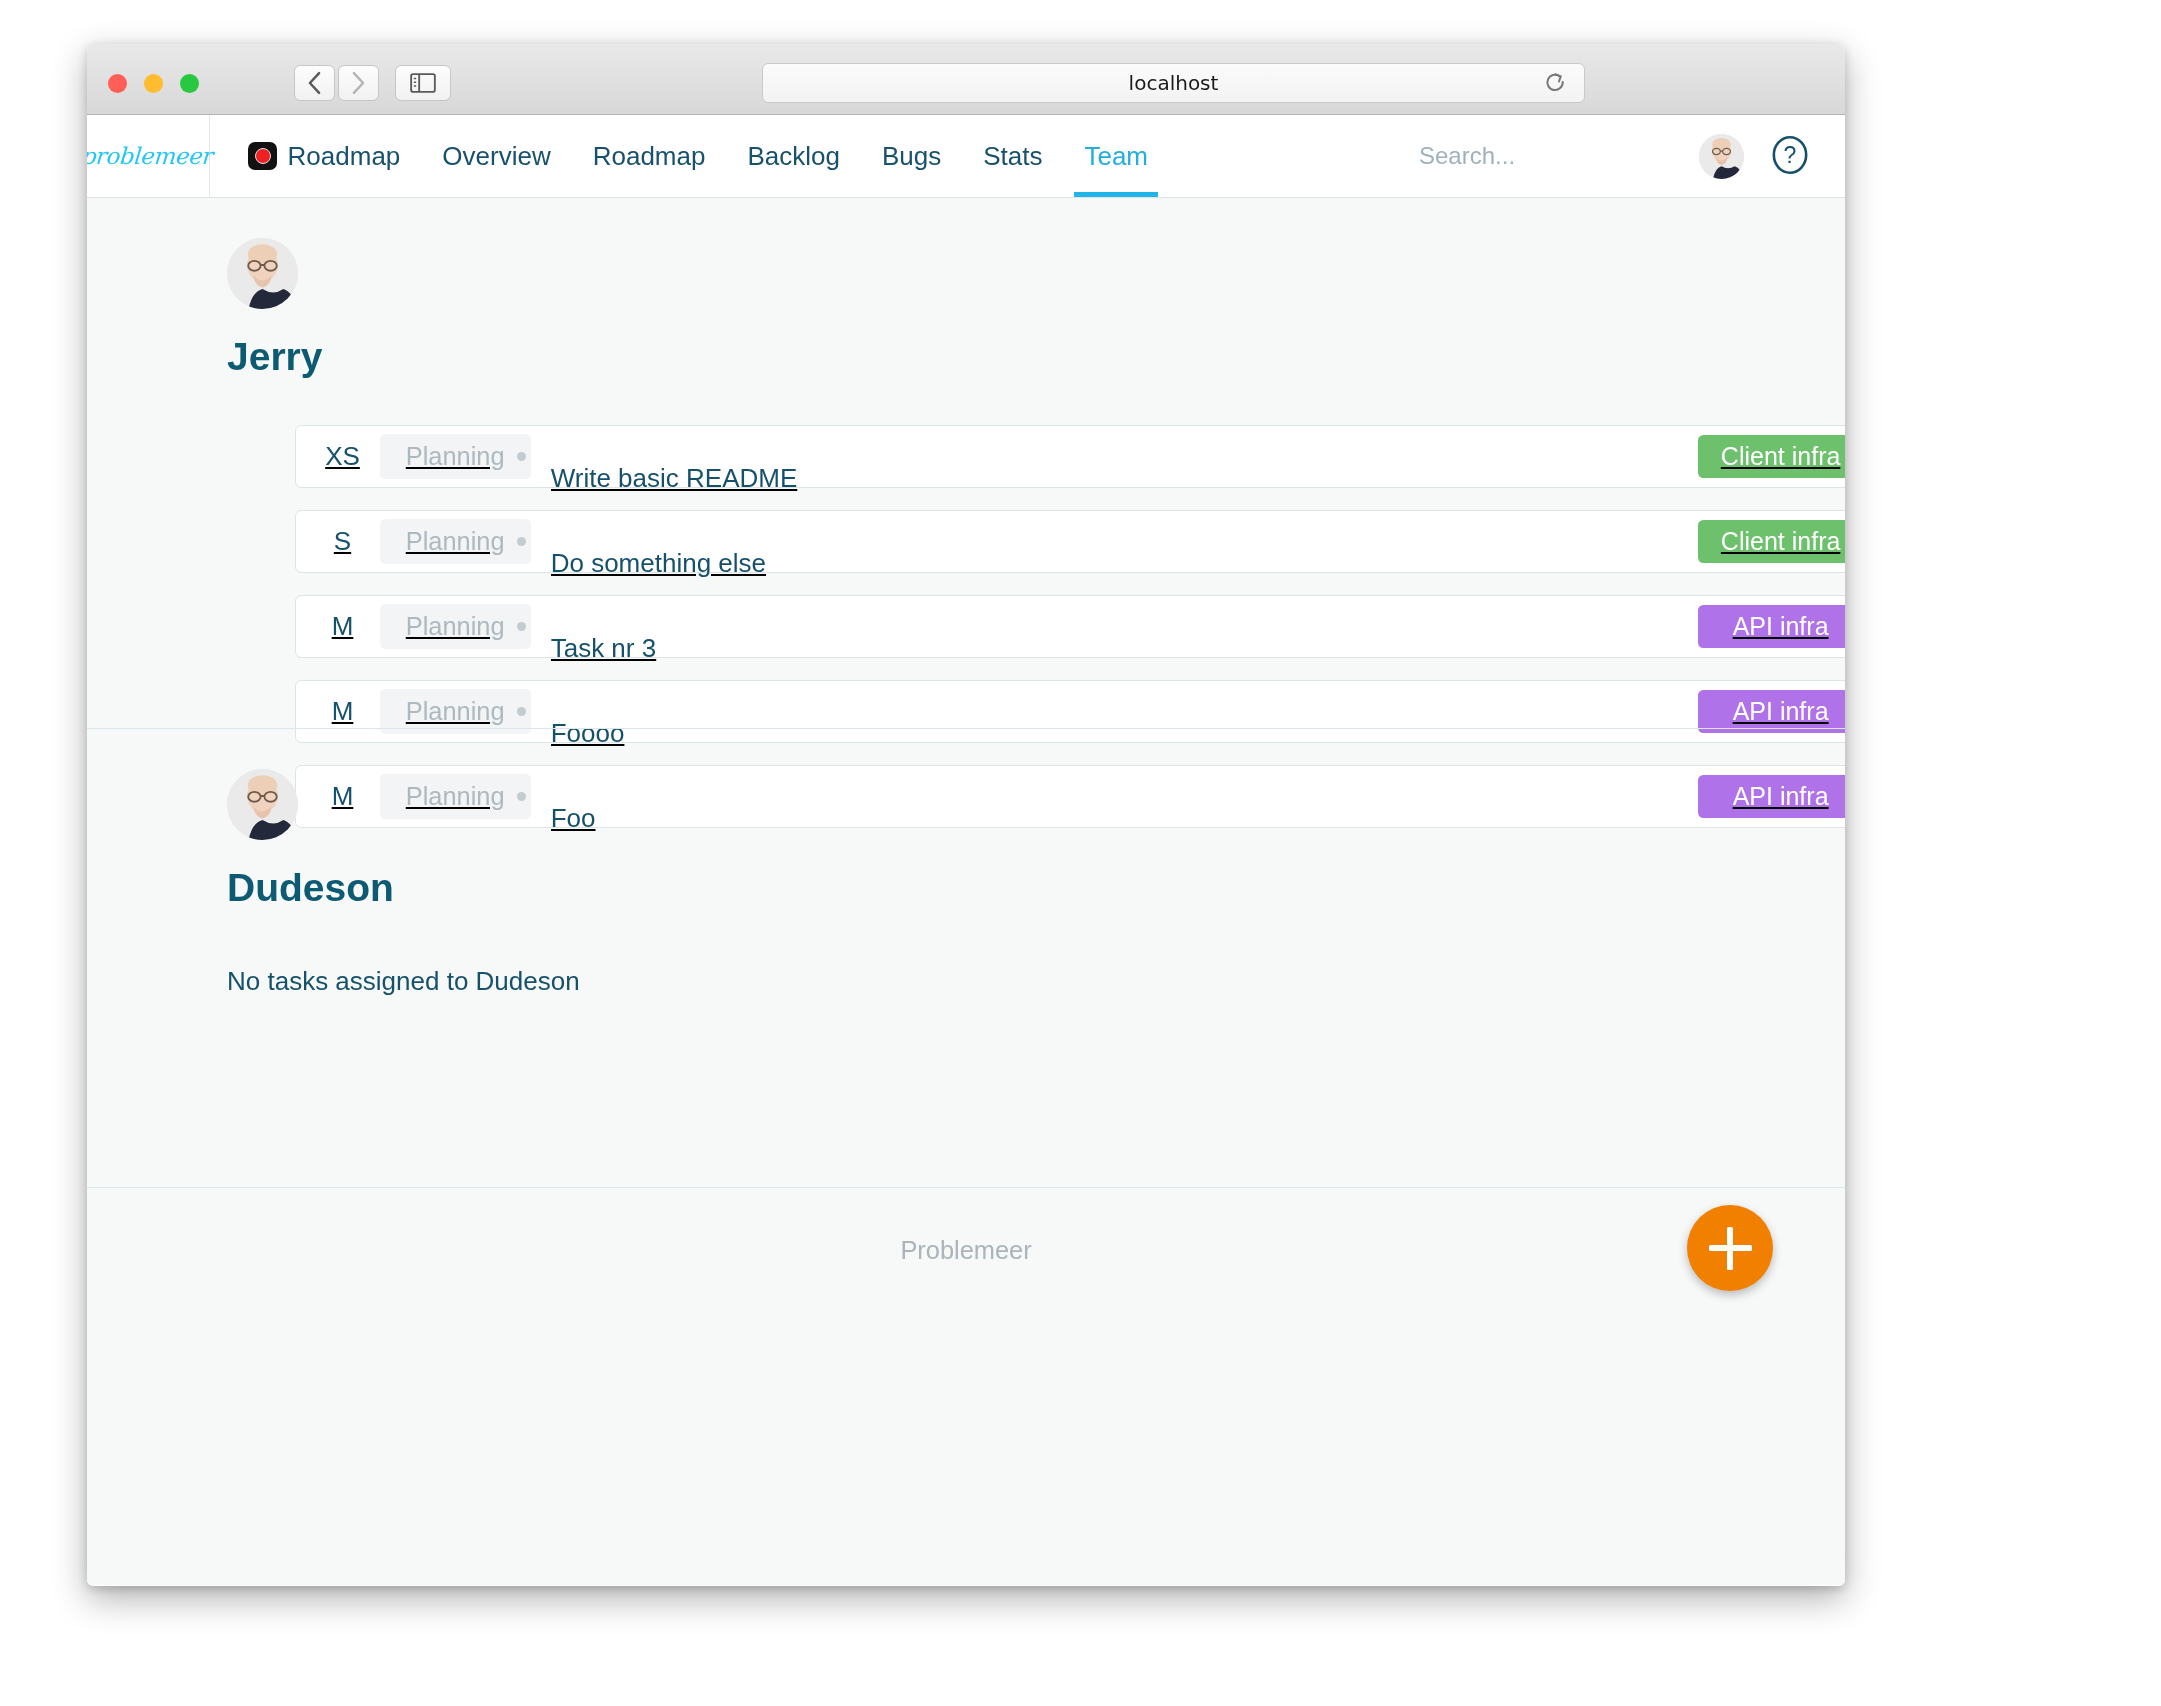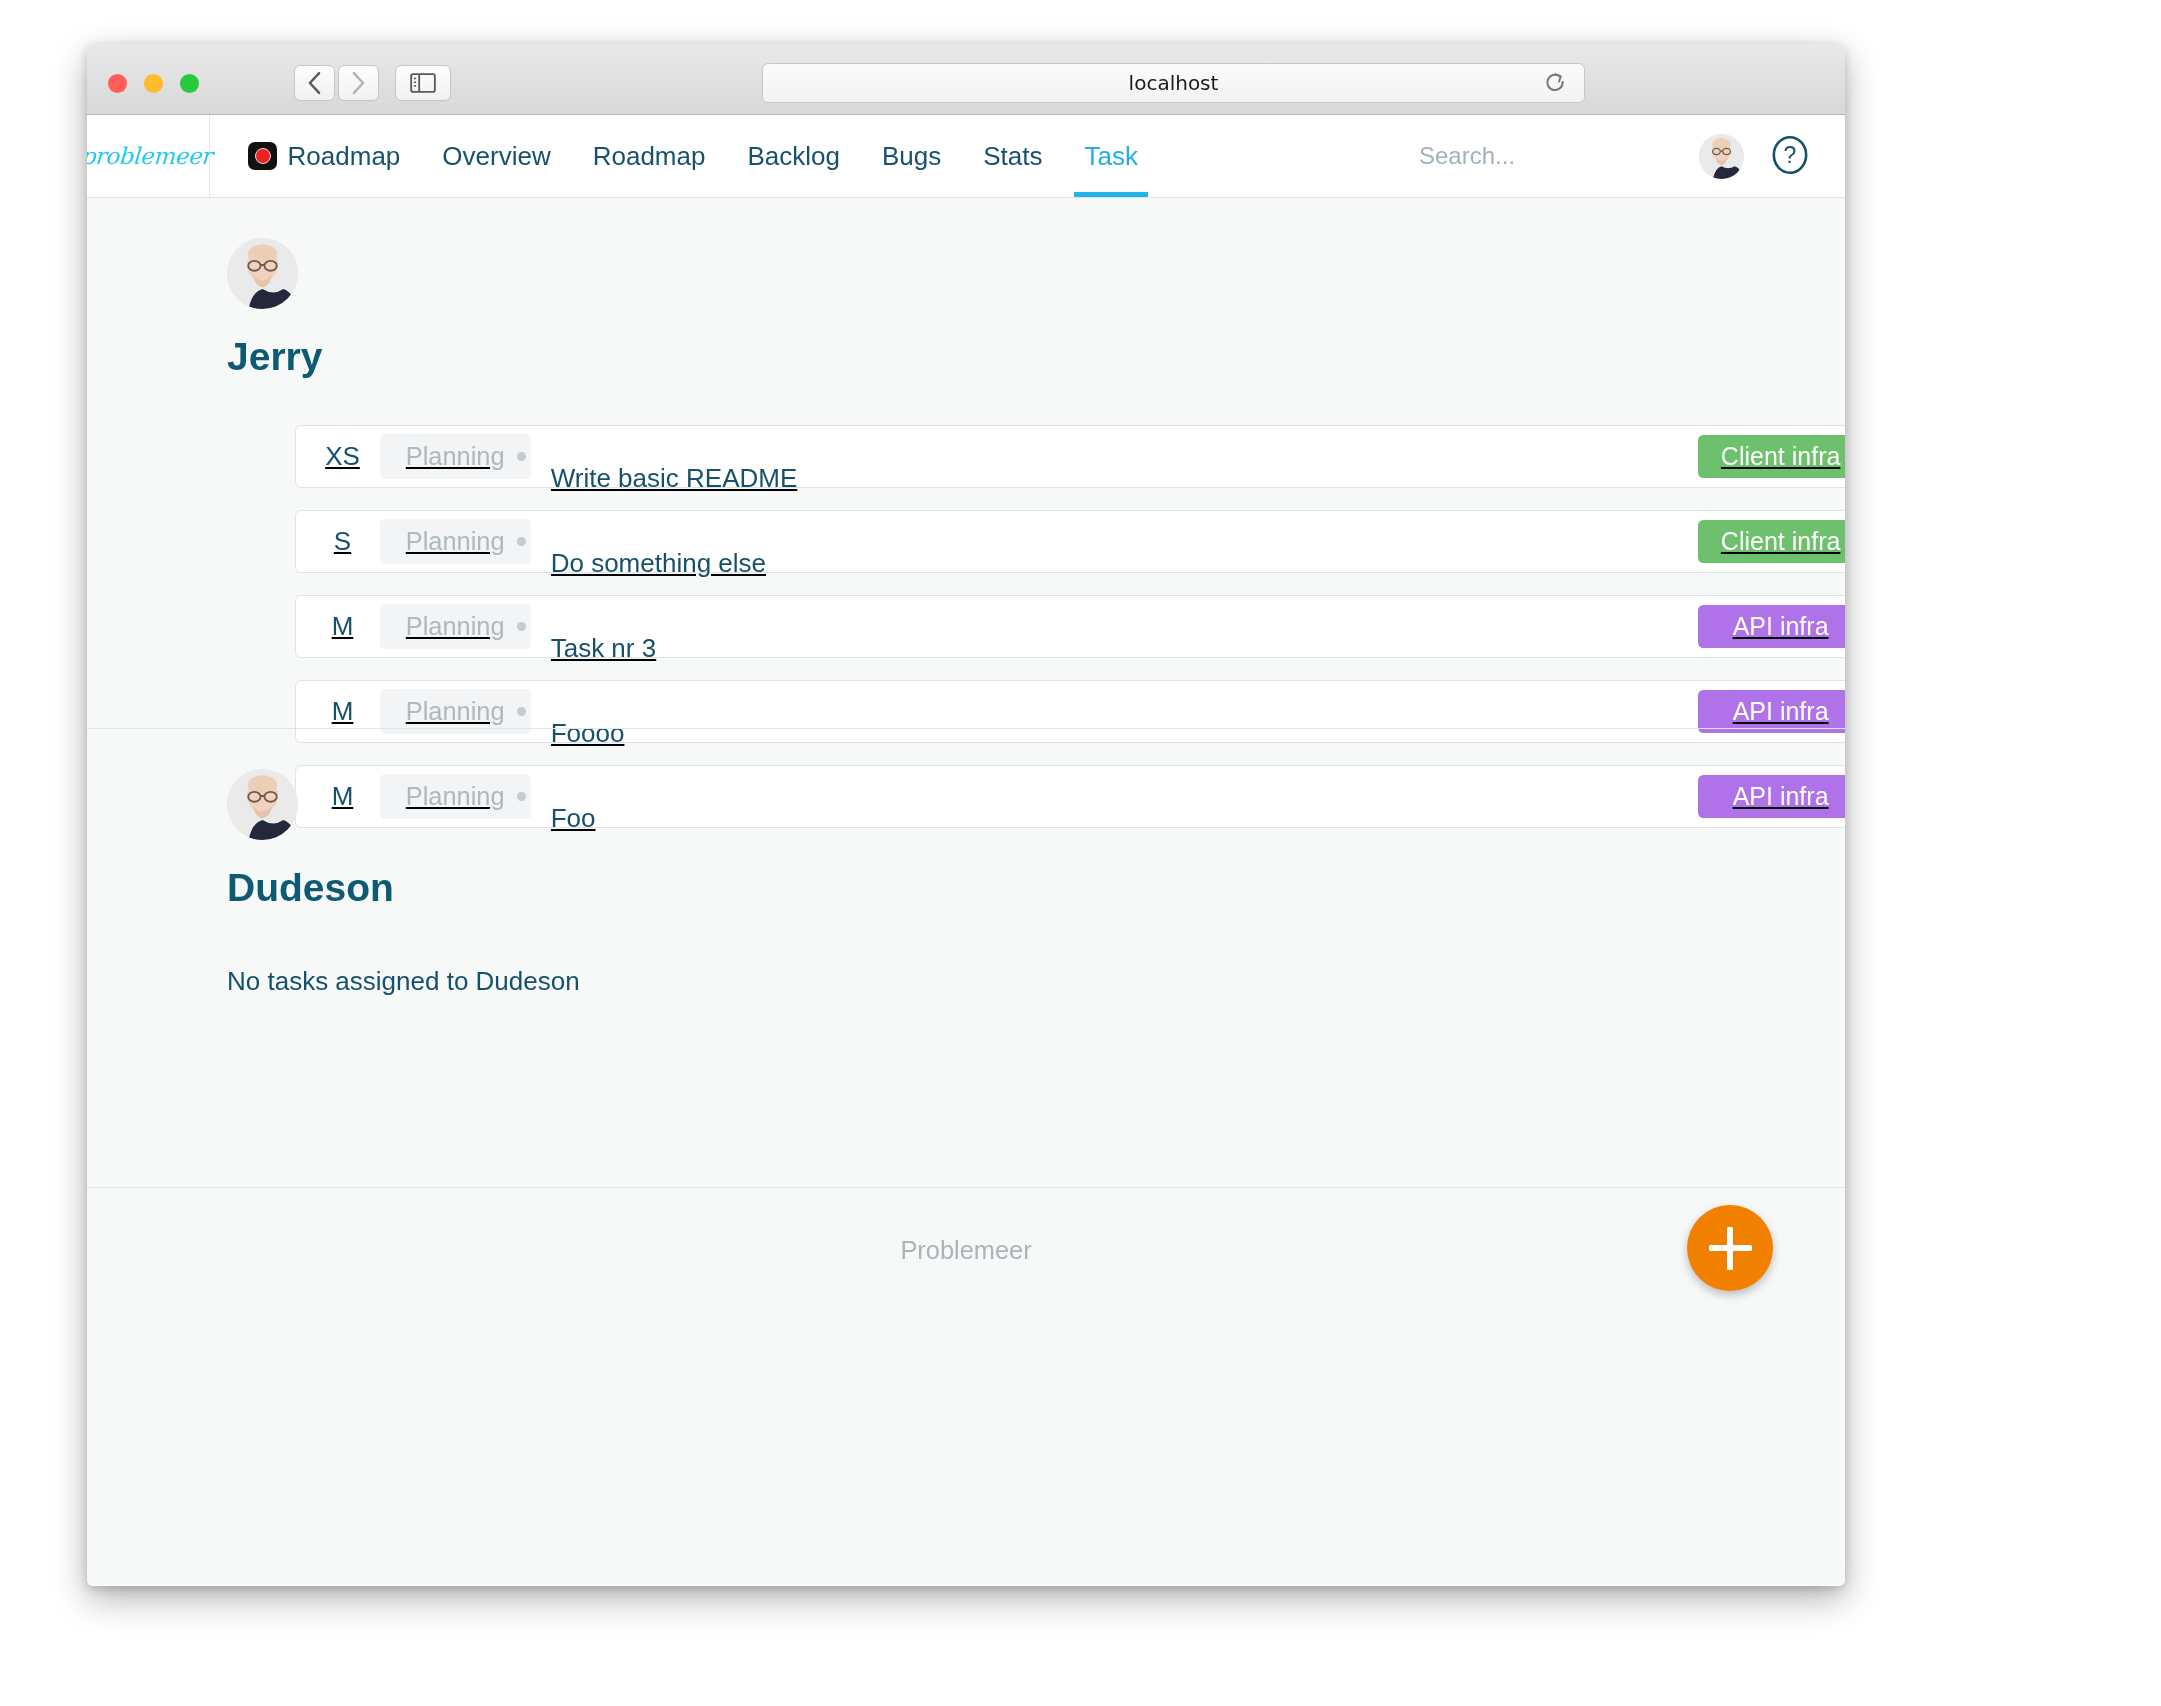--- a/index.html
+++ b/index.html
@@ -432,21 +432,21 @@
         <div class="nav-item">
             <span>Backlog</span>
           </div>
         <div class="nav-item">
             <span>Bugs</span>
           </div>
         <div class="nav-item">
             <span>Stats</span>
           </div>
         <div class="nav-item active">
-            <span>Task</span>
+            <span>Team</span>
           </div>
       </div>
 
       <div class="appbar-right">
         <input class="search-input" value="" placeholder="Search..." style="">
         <span class="avatar" style="width:45px;height:45px;">
           <svg width="45" height="45" viewBox="0 0 58 58">
             <rect width="58" height="58" fill="#ebeaea"></rect>
             <ellipse cx="29" cy="22" rx="12.5" ry="13.5" fill="#f0d2be"></ellipse>
             <ellipse cx="29" cy="13.5" rx="12" ry="8.5" fill="#eccfb6"></ellipse>

